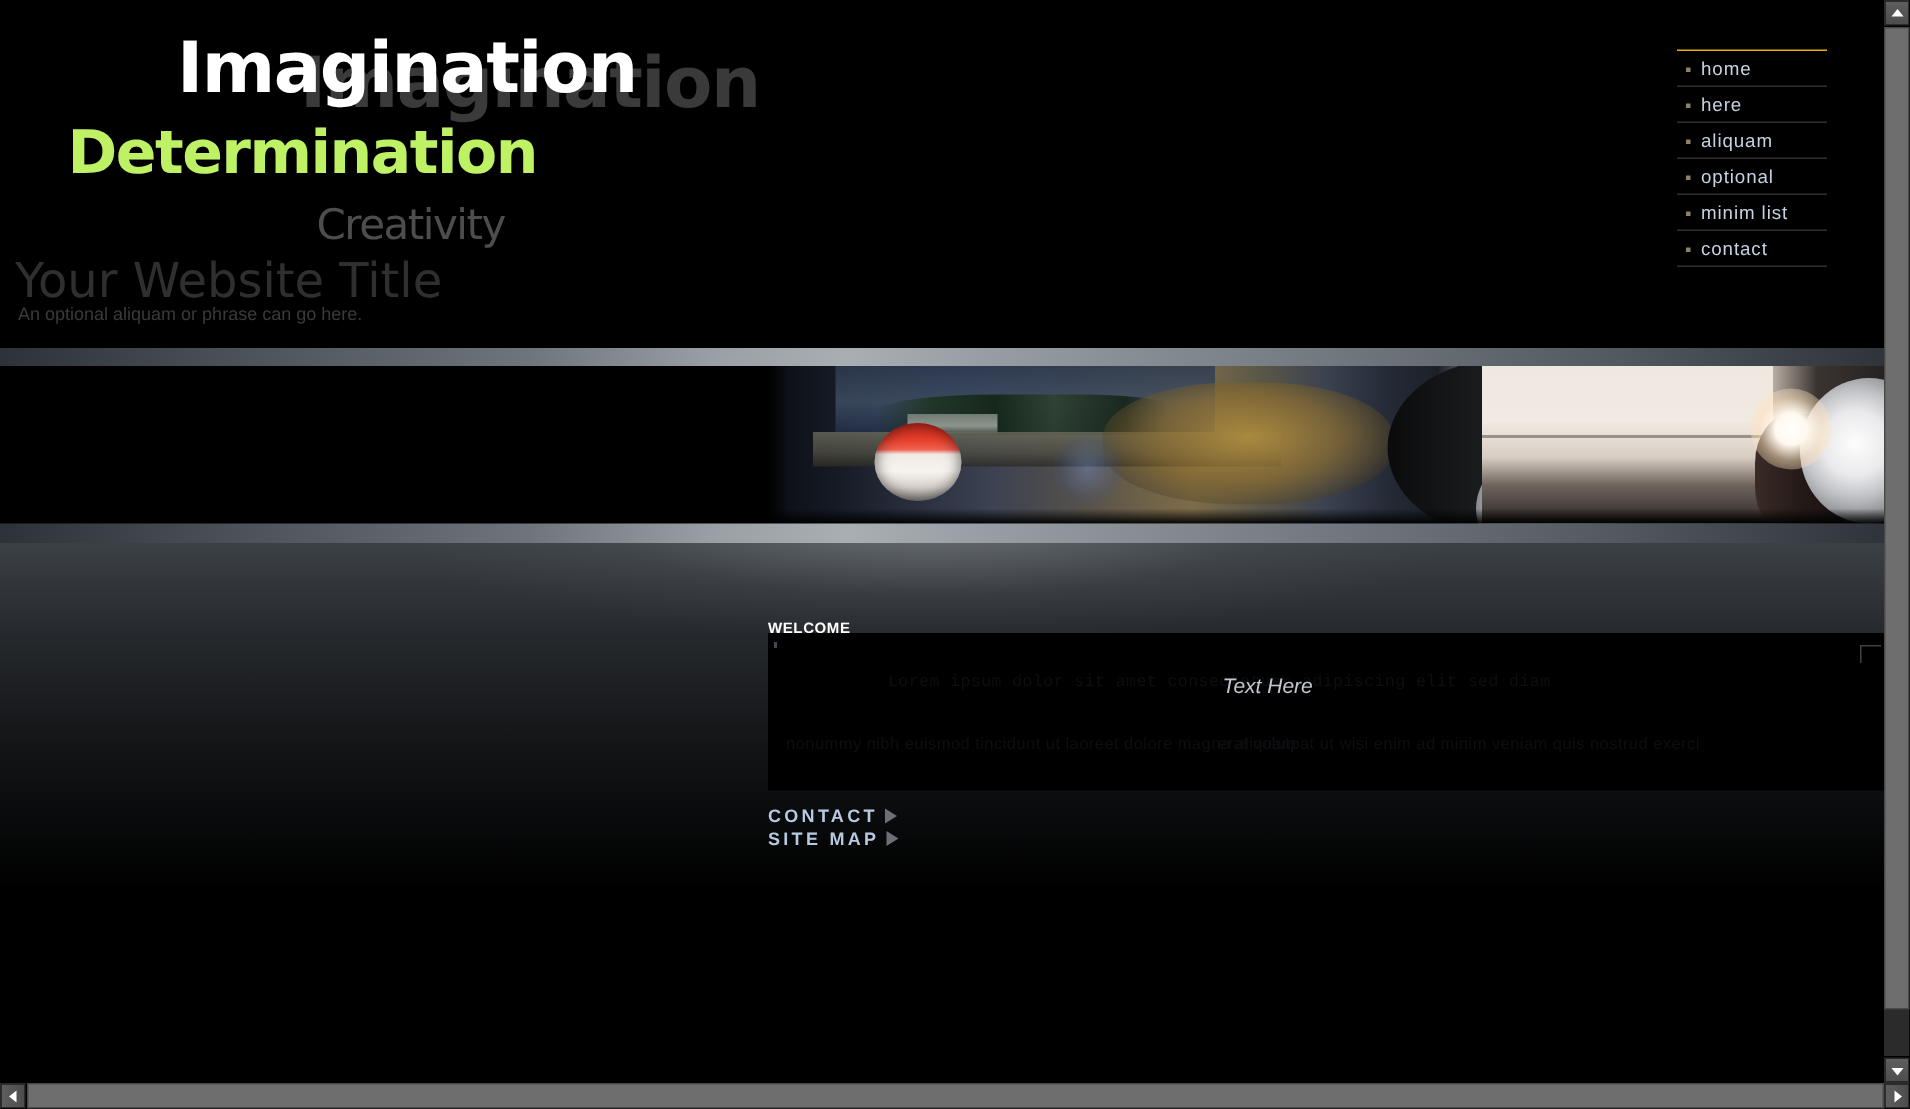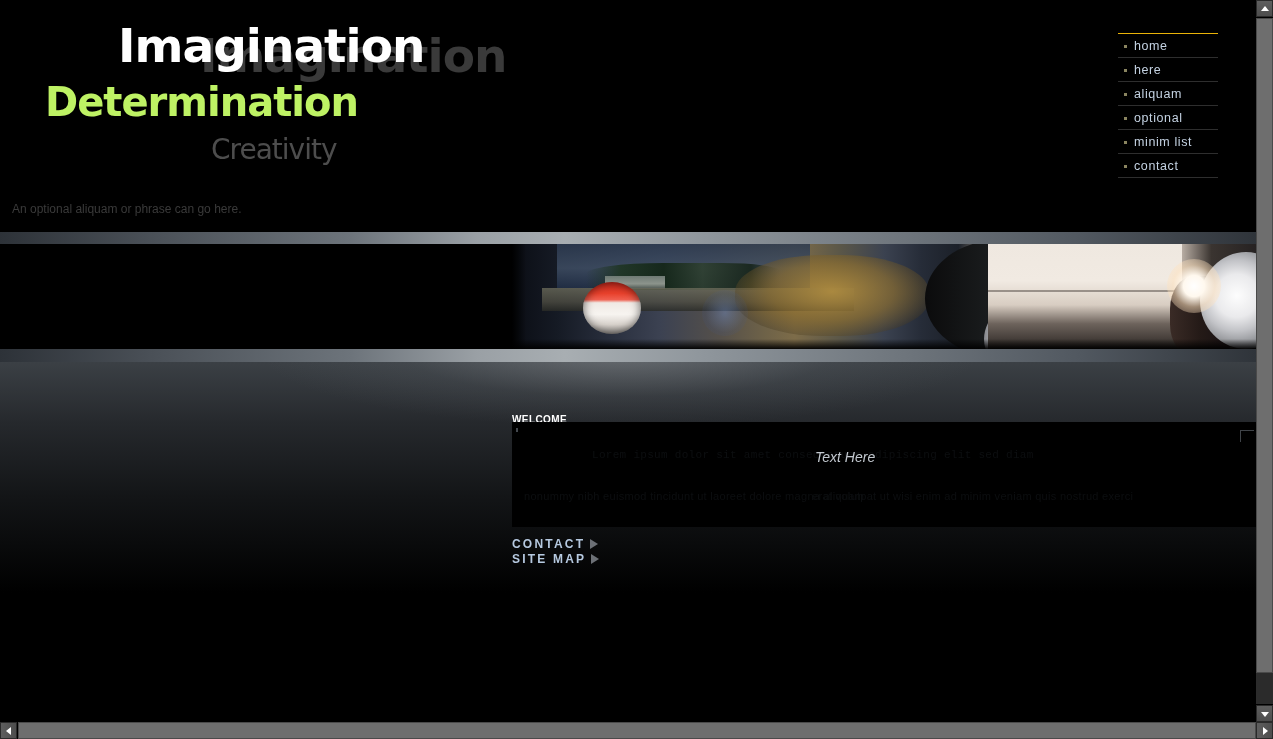--- a/index.html
+++ b/index.html
@@ -353,20 +353,21 @@
 
 <div id="viewport">
   <div id="page">
 
     <div class="header">
       <div class="wordlayer w-imag-back">Imagination</div>
       <div class="wordlayer w-imag-front">Imagination</div>
       <div class="wordlayer w-determination">Determination</div>
       <div class="wordlayer w-refinement">Creativity</div>
 
+      <div class="site-title">Your Website Title</div>
       <div class="site-slogan">An optional aliquam or phrase can go here.</div>
 
       <div class="nav">
         <a class="nav-item" href="#">
           <span class="bullet"></span>
           <span>home</span>
         </a>
         <a class="nav-item" href="#">
           <span class="bullet"></span>
           <span>here</span>

